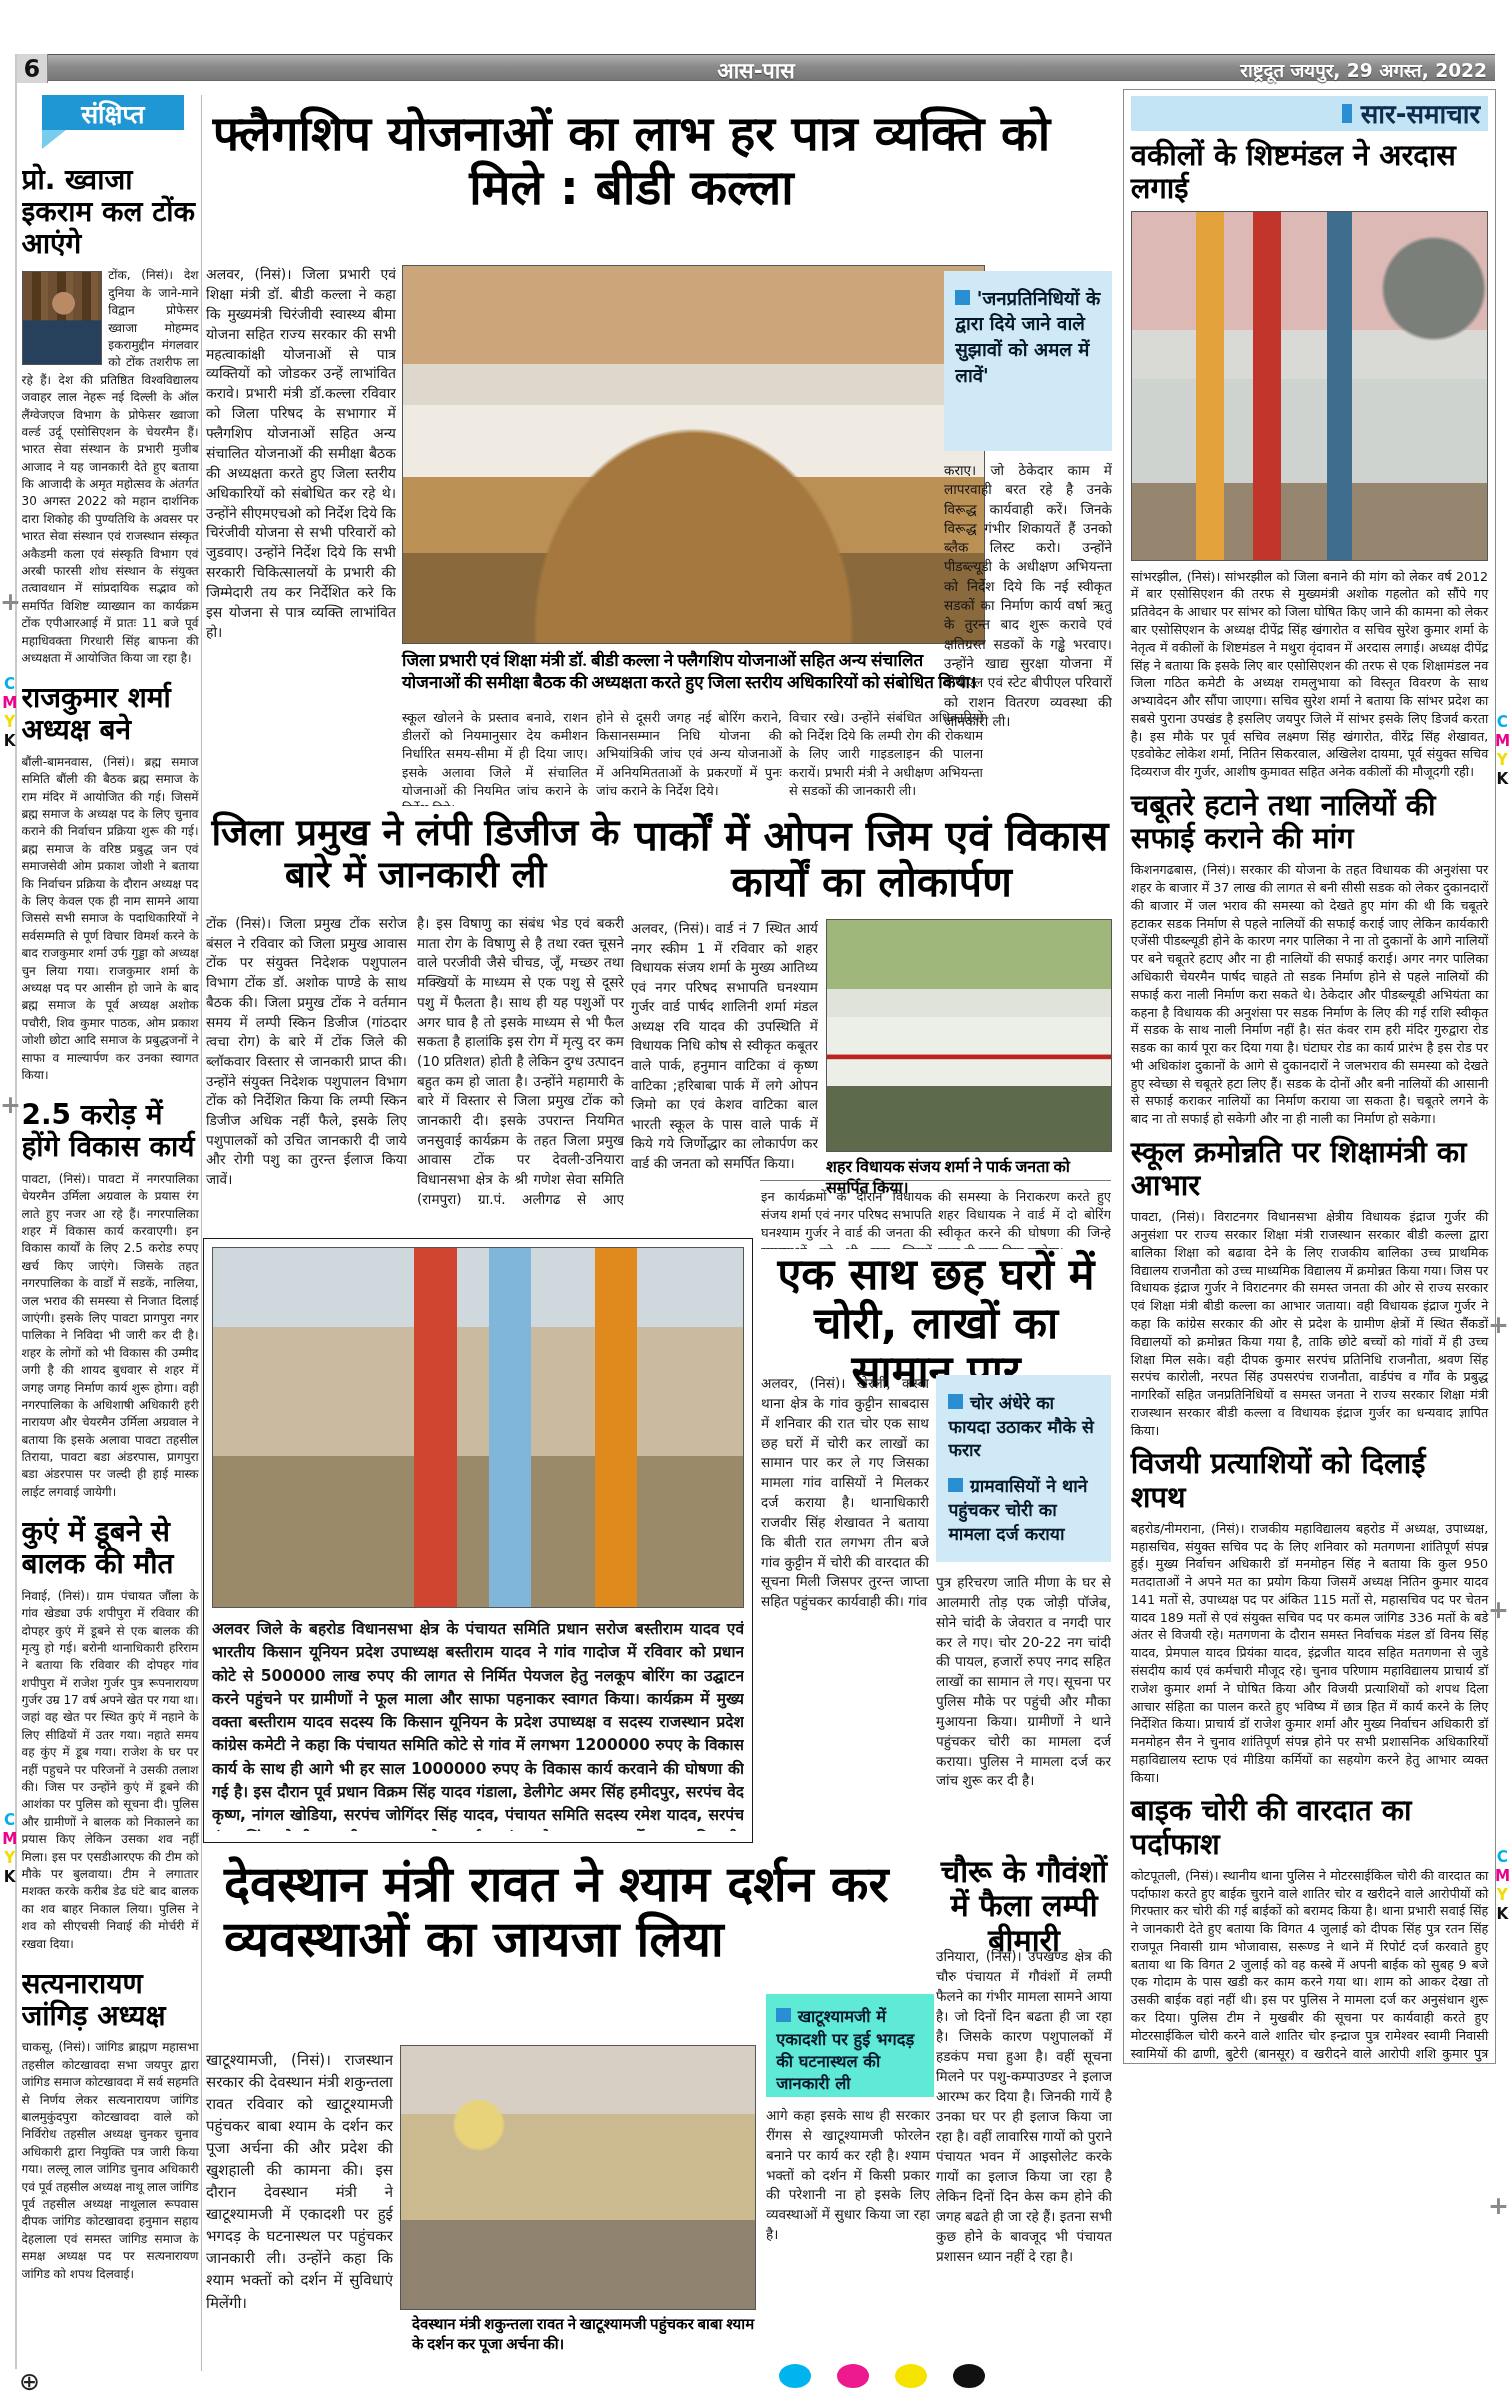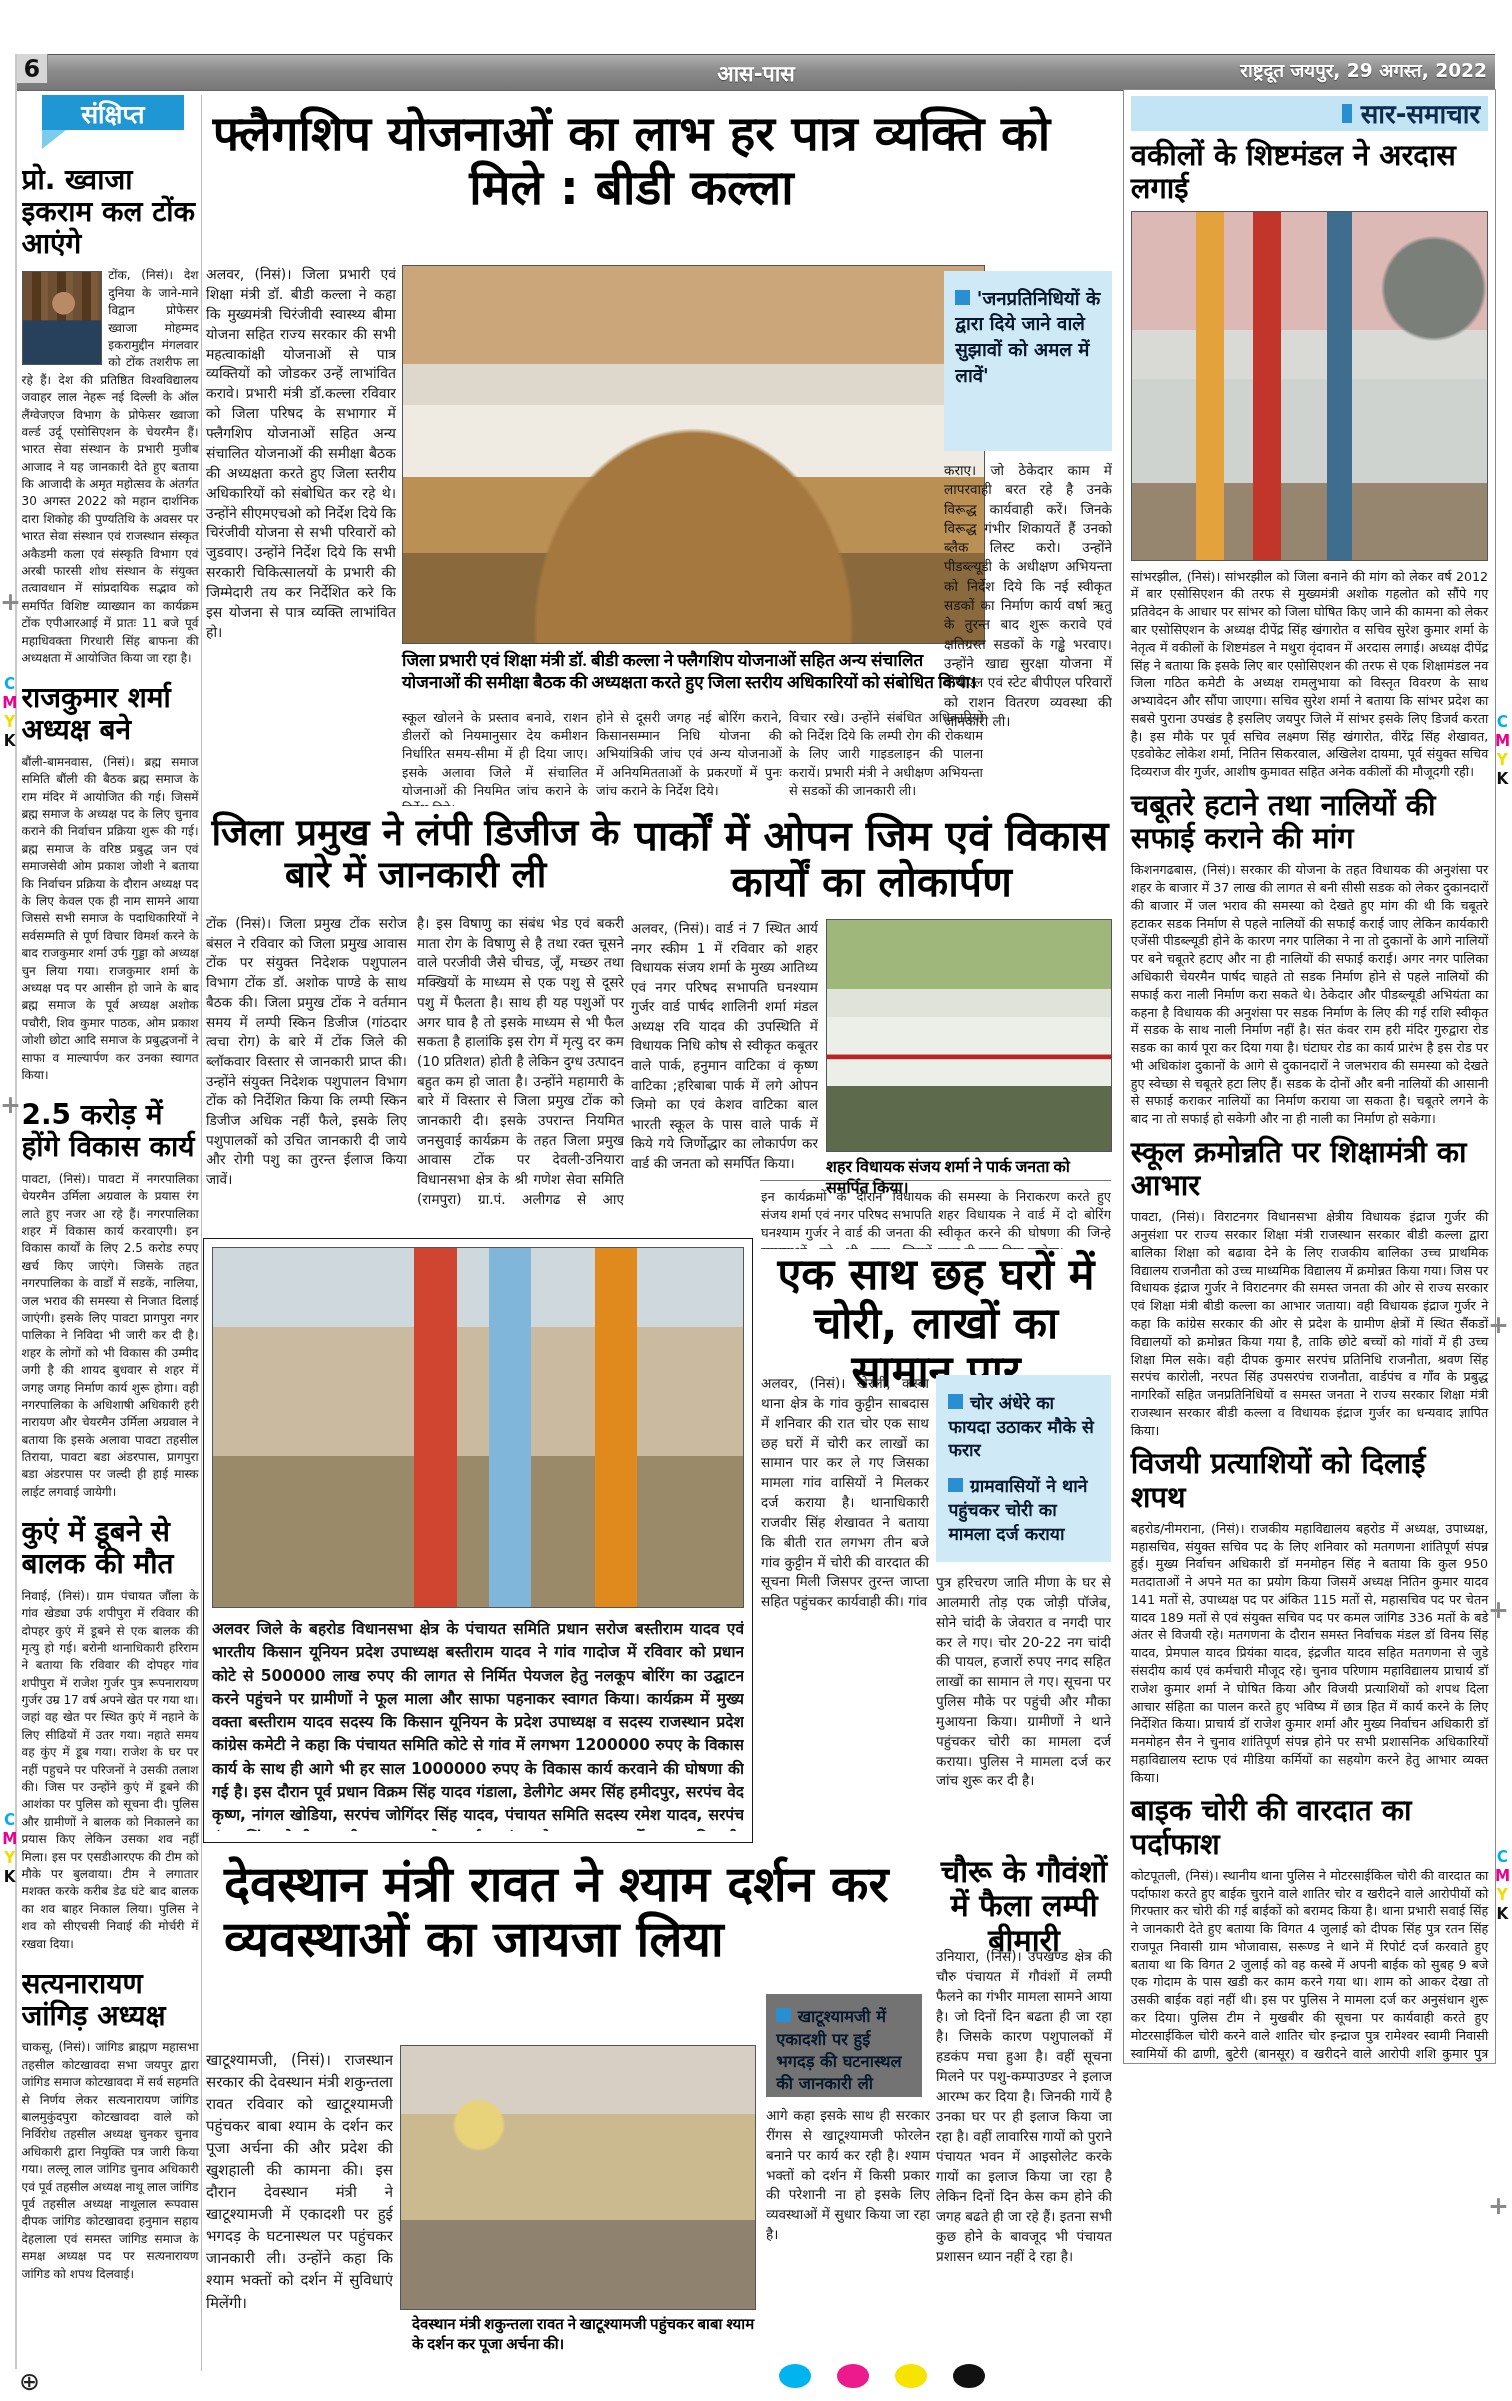--- a/index.html
+++ b/index.html
@@ -1,24 +1,24 @@
 <!DOCTYPE html>
 <html style="font-size:9px"><head>
 <meta charset="utf-8">
 <style>
   * { margin:0; padding:0; box-sizing:border-box; }
   html,body { background:#e9e9e9; }
   body { font-family:"DejaVu Sans","Liberation Sans",sans-serif; }
   #page { position:relative; width:1512px; height:2401px; background:#ffffff; overflow:hidden; margin:0 auto; }
 
   
-  .mast-bar { position:absolute; left:17px; top:54px; width:1478px; height:37px;
+  .mast-bar { position:absolute; left:17px; top:54px; width:1478px; height:27px;
       background:linear-gradient(180deg,#b0b0b0 0%,#8b8b8b 45%,#777 100%);
       border-top:1.1px solid #555; border-bottom:1.1px solid #666;
-      display:flex; align-items:center; justify-content:center; }
+      display:flex; align-items:flex-start; justify-content:center; }
   .mast-page-no { position:absolute; left:17px; top:54px; width:30.5px; height:29px; background:#d6d6d6;
       border-right:1.1px solid #888; color:#111; font-weight:bold; font-size:24px;
       display:flex; align-items:center; justify-content:center; }
   .mast-section { color:#fff; font-weight:bold; font-size:21.5px; text-shadow:0 1.1px 1.1px #444; }
   .mast-edition { position:absolute; right:8px; top:0; height:29px; display:flex; align-items:center;
       color:#fff; font-weight:bold; font-size:18.6px; text-shadow:0 1.1px 1.1px #444; }
 
   .vline { position:absolute; width:1.1px; background:#9a9a9a; }
   .hline { position:absolute; height:1.1px; background:#555; }
 
@@ -85,21 +85,21 @@
   #boxed-text { margin-top:10.2px; font-weight:bold; font-size:15.5px; line-height:1.5; height:213px; overflow:hidden; }
 
   
   #dev-head { position:absolute; left:224px; top:1857px; width:725px; font-size:49px; }
   #dev-col1 { position:absolute; left:206px; top:2049px; width:187px; height:321px; font-size:15px; line-height:1.47; overflow:hidden; }
   #dev-photo { position:absolute; left:400px; top:2045px; width:356px; height:265px;
       background:
         radial-gradient(circle at 22% 30%, #e8d27a 0 7%, rgba(0,0,0,0) 8%),
         linear-gradient(180deg,#d8cfc4 0 26%, #cbb98f 26% 66%, #8f8370 66% 100%); }
   #dev-caption { position:absolute; left:412px; top:2315px; width:356px; font-size:15px; }
-  #dev-box { position:absolute; left:766px; top:1994px; width:156px; height:103px; background:#737373; padding:12.4px 10.2px; }
+  #dev-box { position:absolute; left:766px; top:1994px; width:168px; height:103px; background:#5eead4; padding:12.4px 10.2px; }
   #dev-box .q-text { font-weight:bold; font-size:16.4px; line-height:1.35; color:#06182b; }
   #dev-col2 { position:absolute; left:766px; top:2106px; width:164px; height:263px; font-size:13.6px; line-height:1.46; overflow:hidden; }
 
   
   #chauru-head { position:absolute; left:936px; top:1855px; width:176px; text-align:center; font-size:30.5px; }
   #chauru-body { position:absolute; left:936px; top:1947px; width:176px; height:422px; font-size:13.6px; line-height:1.47; overflow:hidden; }
 
   
   #right-col { position:absolute; left:1123px; top:89px; width:373px; height:1975px; border:1.1px solid #8a8a8a;
       padding:5.6px 6.8px; overflow:hidden; background:#fff; }

